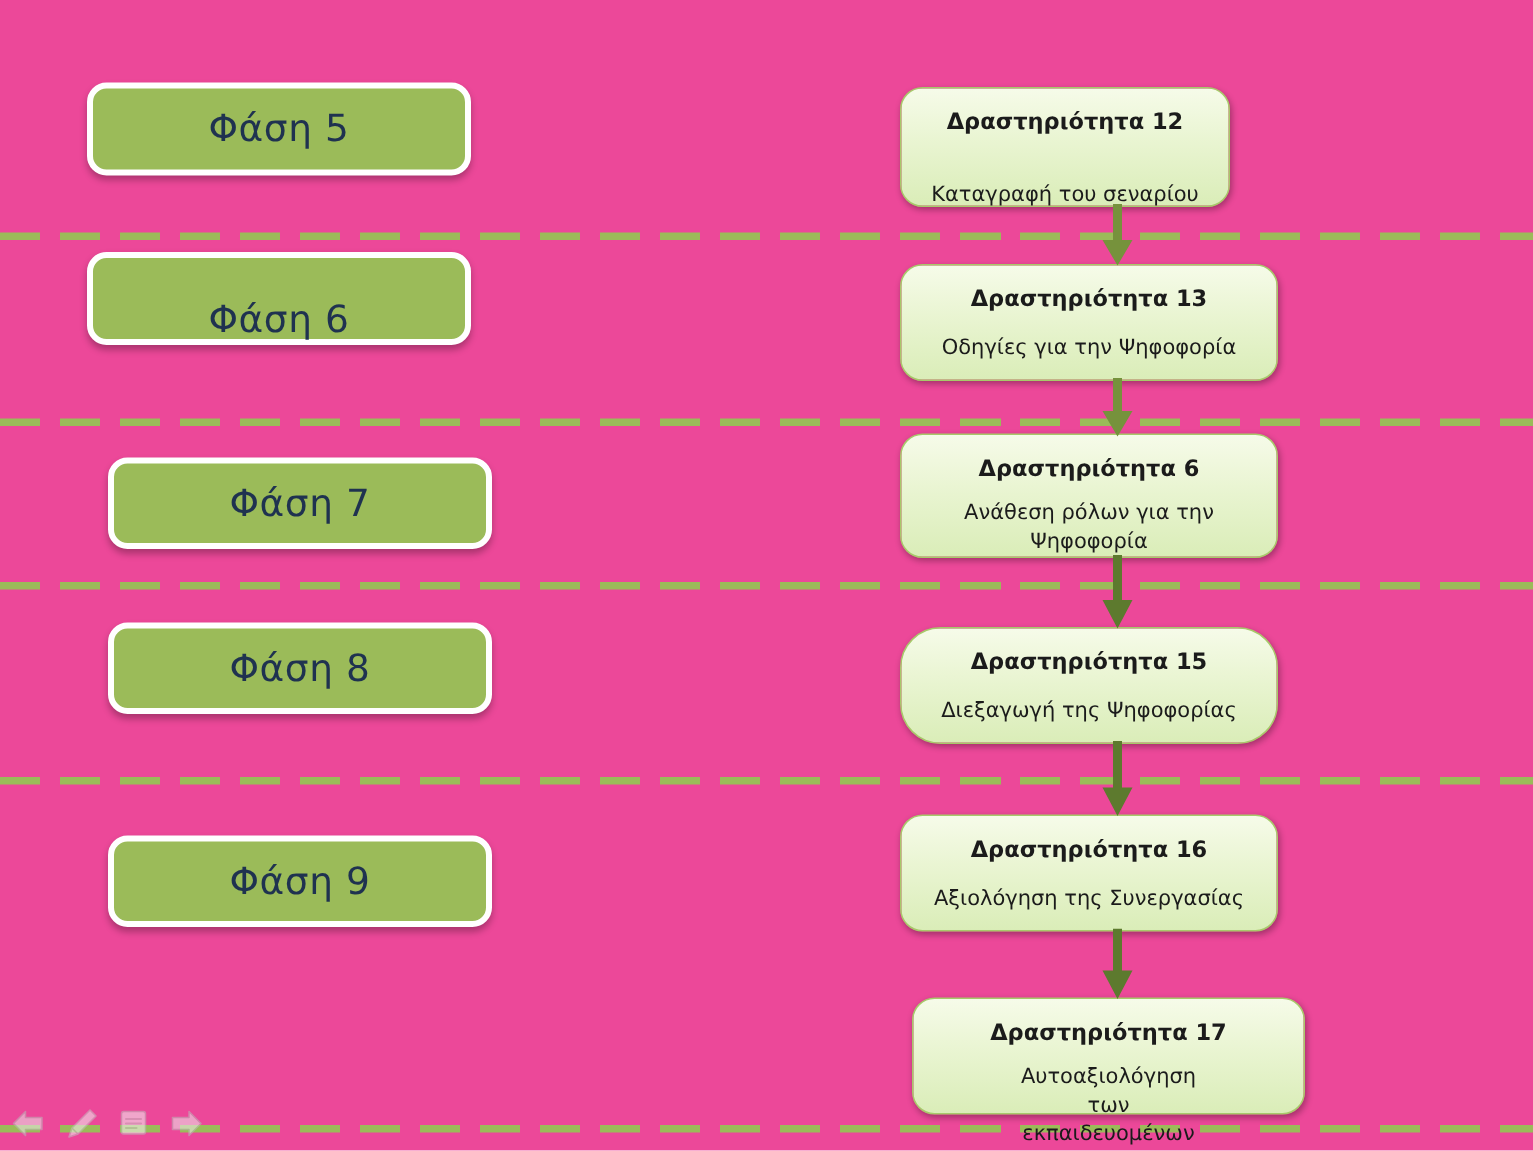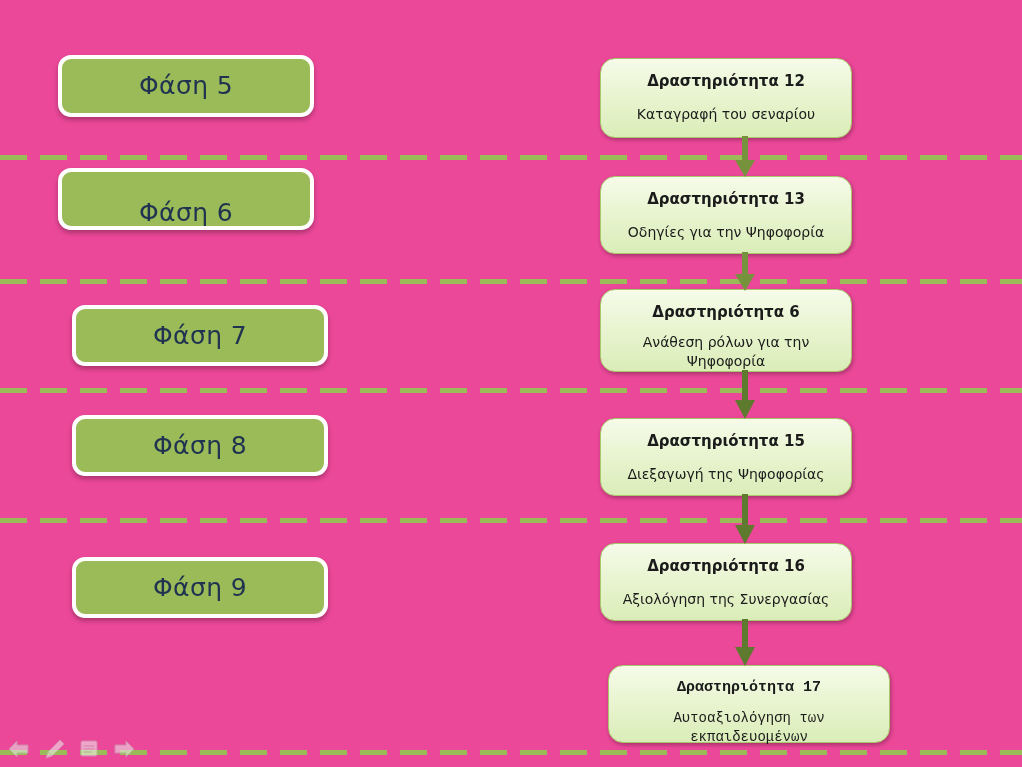--- a/index.html
+++ b/index.html
@@ -129,46 +129,46 @@
   <div class="phase-box" style="left:72px;top:305px;width:256px;height:61px;">
     <span class="phase-label">Φάση 7</span>
   </div>
   <div class="phase-box" style="left:72px;top:415px;width:256px;height:61px;">
     <span class="phase-label">Φάση 8</span>
   </div>
   <div class="phase-box" style="left:72px;top:557px;width:256px;height:61px;">
     <span class="phase-label">Φάση 9</span>
   </div>
 
-  <div class="activity-box" style="left:600px;top:58px;width:252px;height:80px;">
+  <div class="activity-box" style="left:600px;top:58px;width:220px;height:80px;gap:16px;">
     <div class="activity-title">Δραστηριότητα  12</div>
     <div class="activity-desc">Καταγραφή του σεναρίου</div>
   </div>
 
   <div class="activity-box" style="left:600px;top:176px;width:252px;height:78px;">
     <div class="activity-title">Δραστηριότητα  13</div>
     <div class="activity-desc">Οδηγίες για την Ψηφοφορία</div>
   </div>
 
   <div class="activity-box" style="left:600px;top:289px;width:252px;height:83px;">
     <div class="activity-title">Δραστηριότητα  6</div>
     <div class="activity-desc" style="margin-top:12px;padding:0 32px;">Ανάθεση ρόλων  για την Ψηφοφορία</div>
   </div>
 
-  <div class="activity-box" style="left:600px;top:418px;width:252px;height:78px;">
+  <div class="activity-box" style="left:600px;top:418px;width:252px;height:78px;border-radius:27px;">
     <div class="activity-title">Δραστηριότητα  15</div>
     <div class="activity-desc">Διεξαγωγή της  Ψηφοφορίας</div>
   </div>
 
   <div class="activity-box" style="left:600px;top:543px;width:252px;height:78px;">
     <div class="activity-title">Δραστηριότητα  16</div>
     <div class="activity-desc">Αξιολόγηση της Συνεργασίας</div>
   </div>
 
-  <div class="activity-box" style="left:608px;top:665px;width:282px;height:78px;font-family:Liberation Mono, monospace;">
+  <div class="activity-box" style="left:608px;top:665px;width:262px;height:78px;">
     <div class="activity-title">Δραστηριότητα  17</div>
     <div class="activity-desc" style="margin-top:12px;padding:0 59px;">Αυτοαξιολόγηση των εκπαιδευομένων</div>
   </div>
 
   <div class="connector" style="left:733px;top:136px;height:42px;">
     <svg width="24" height="42" viewBox="0 0 24 42" aria-hidden="true">
       <path d="M9 0 H15 V24 H22 L12 41 L2 24 H9 Z" fill="#76923c"></path>
     </svg>
   </div>
   <div class="connector" style="left:733px;top:252px;height:40px;">

